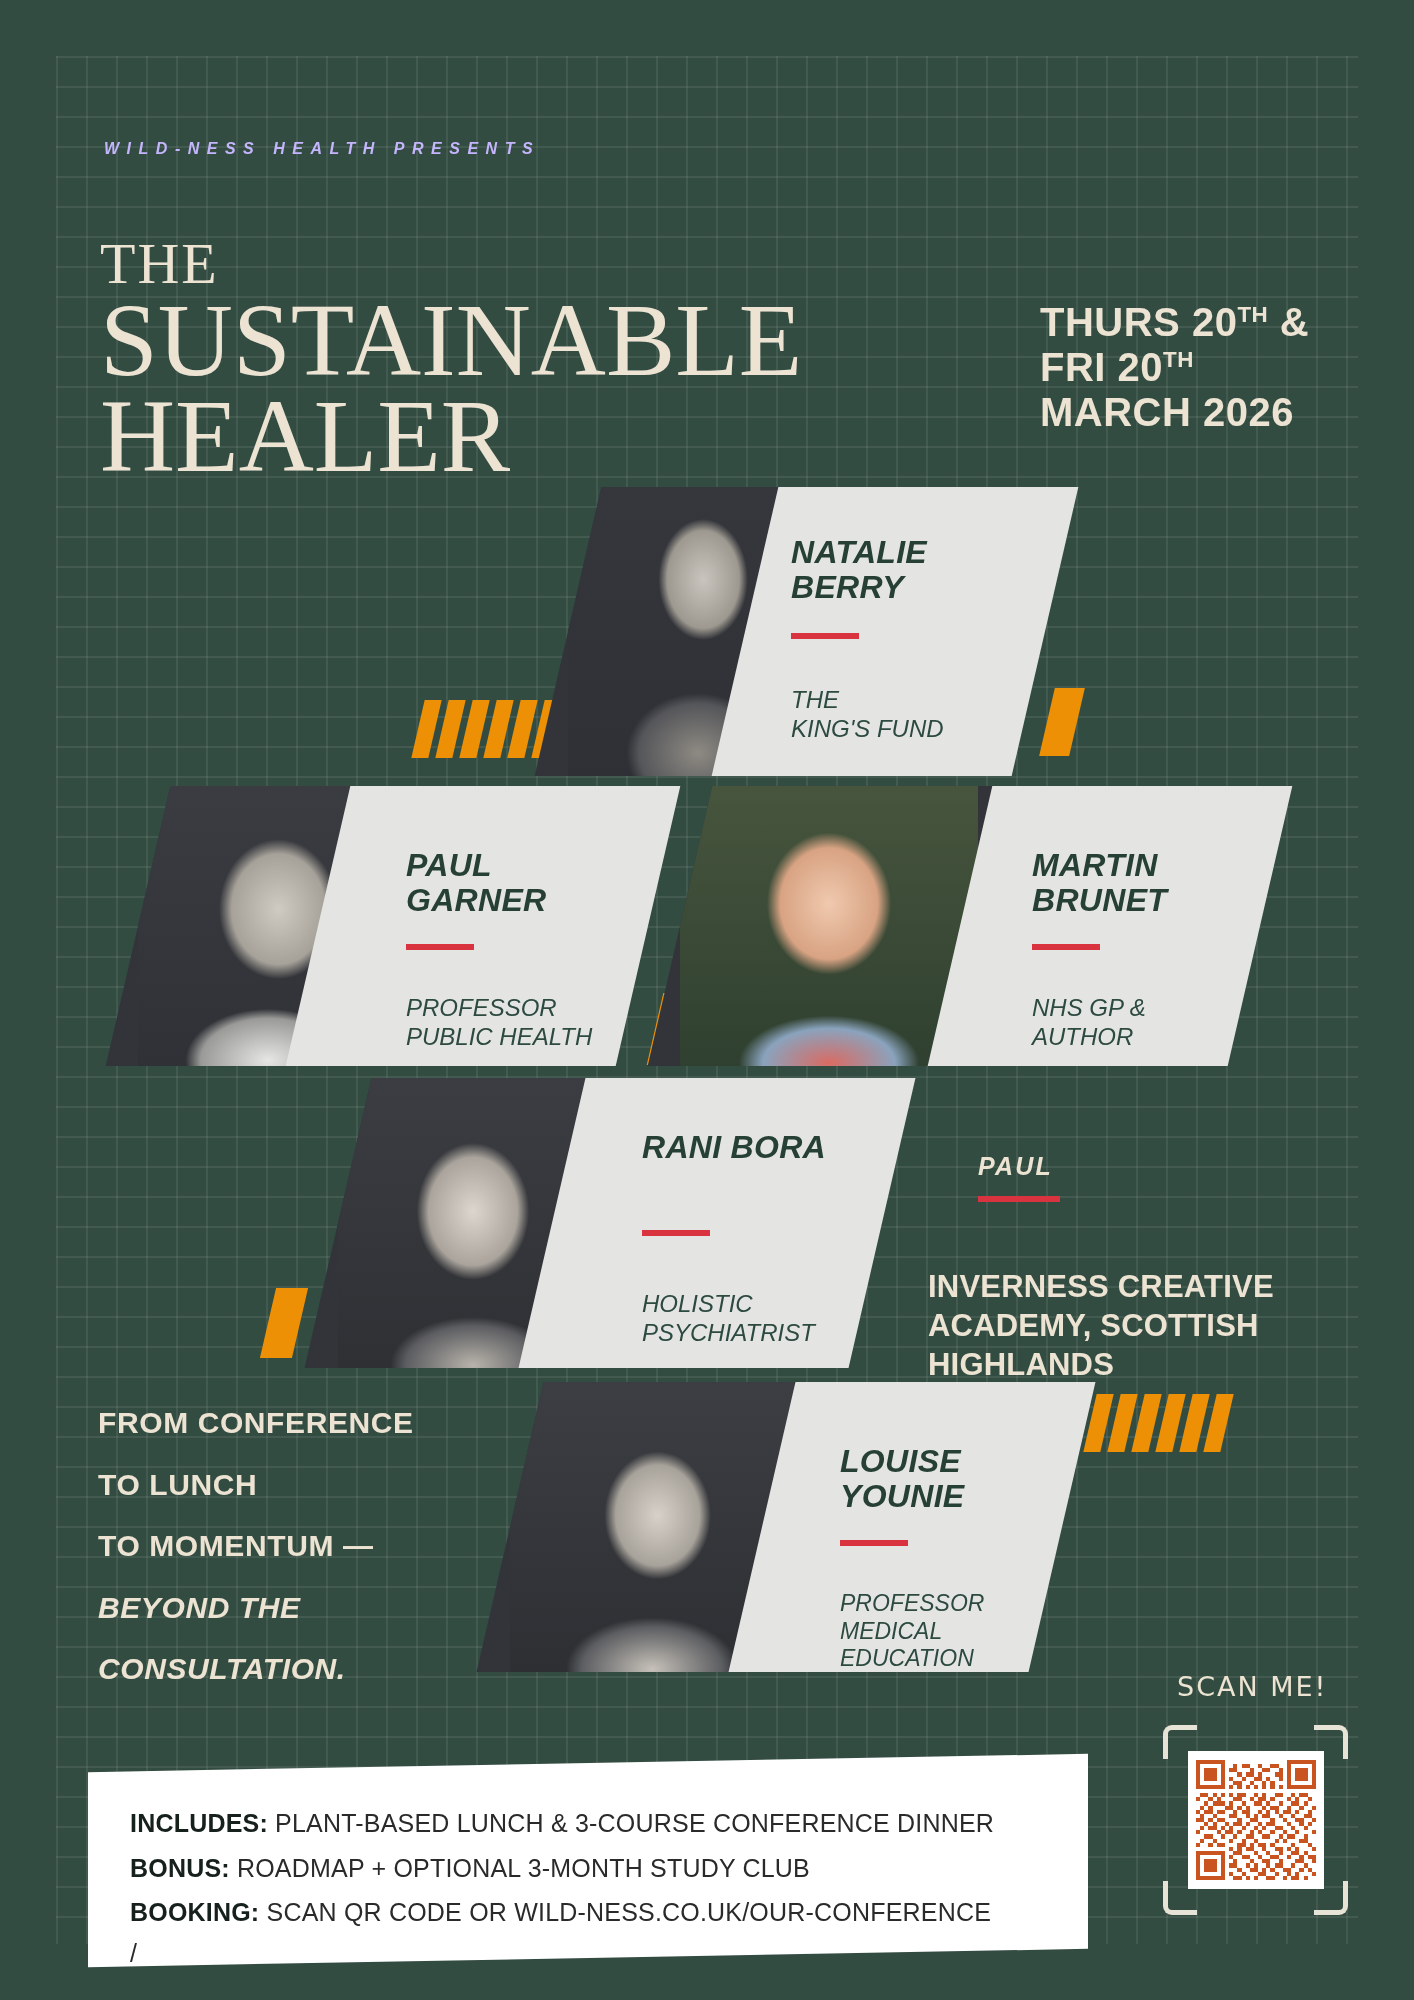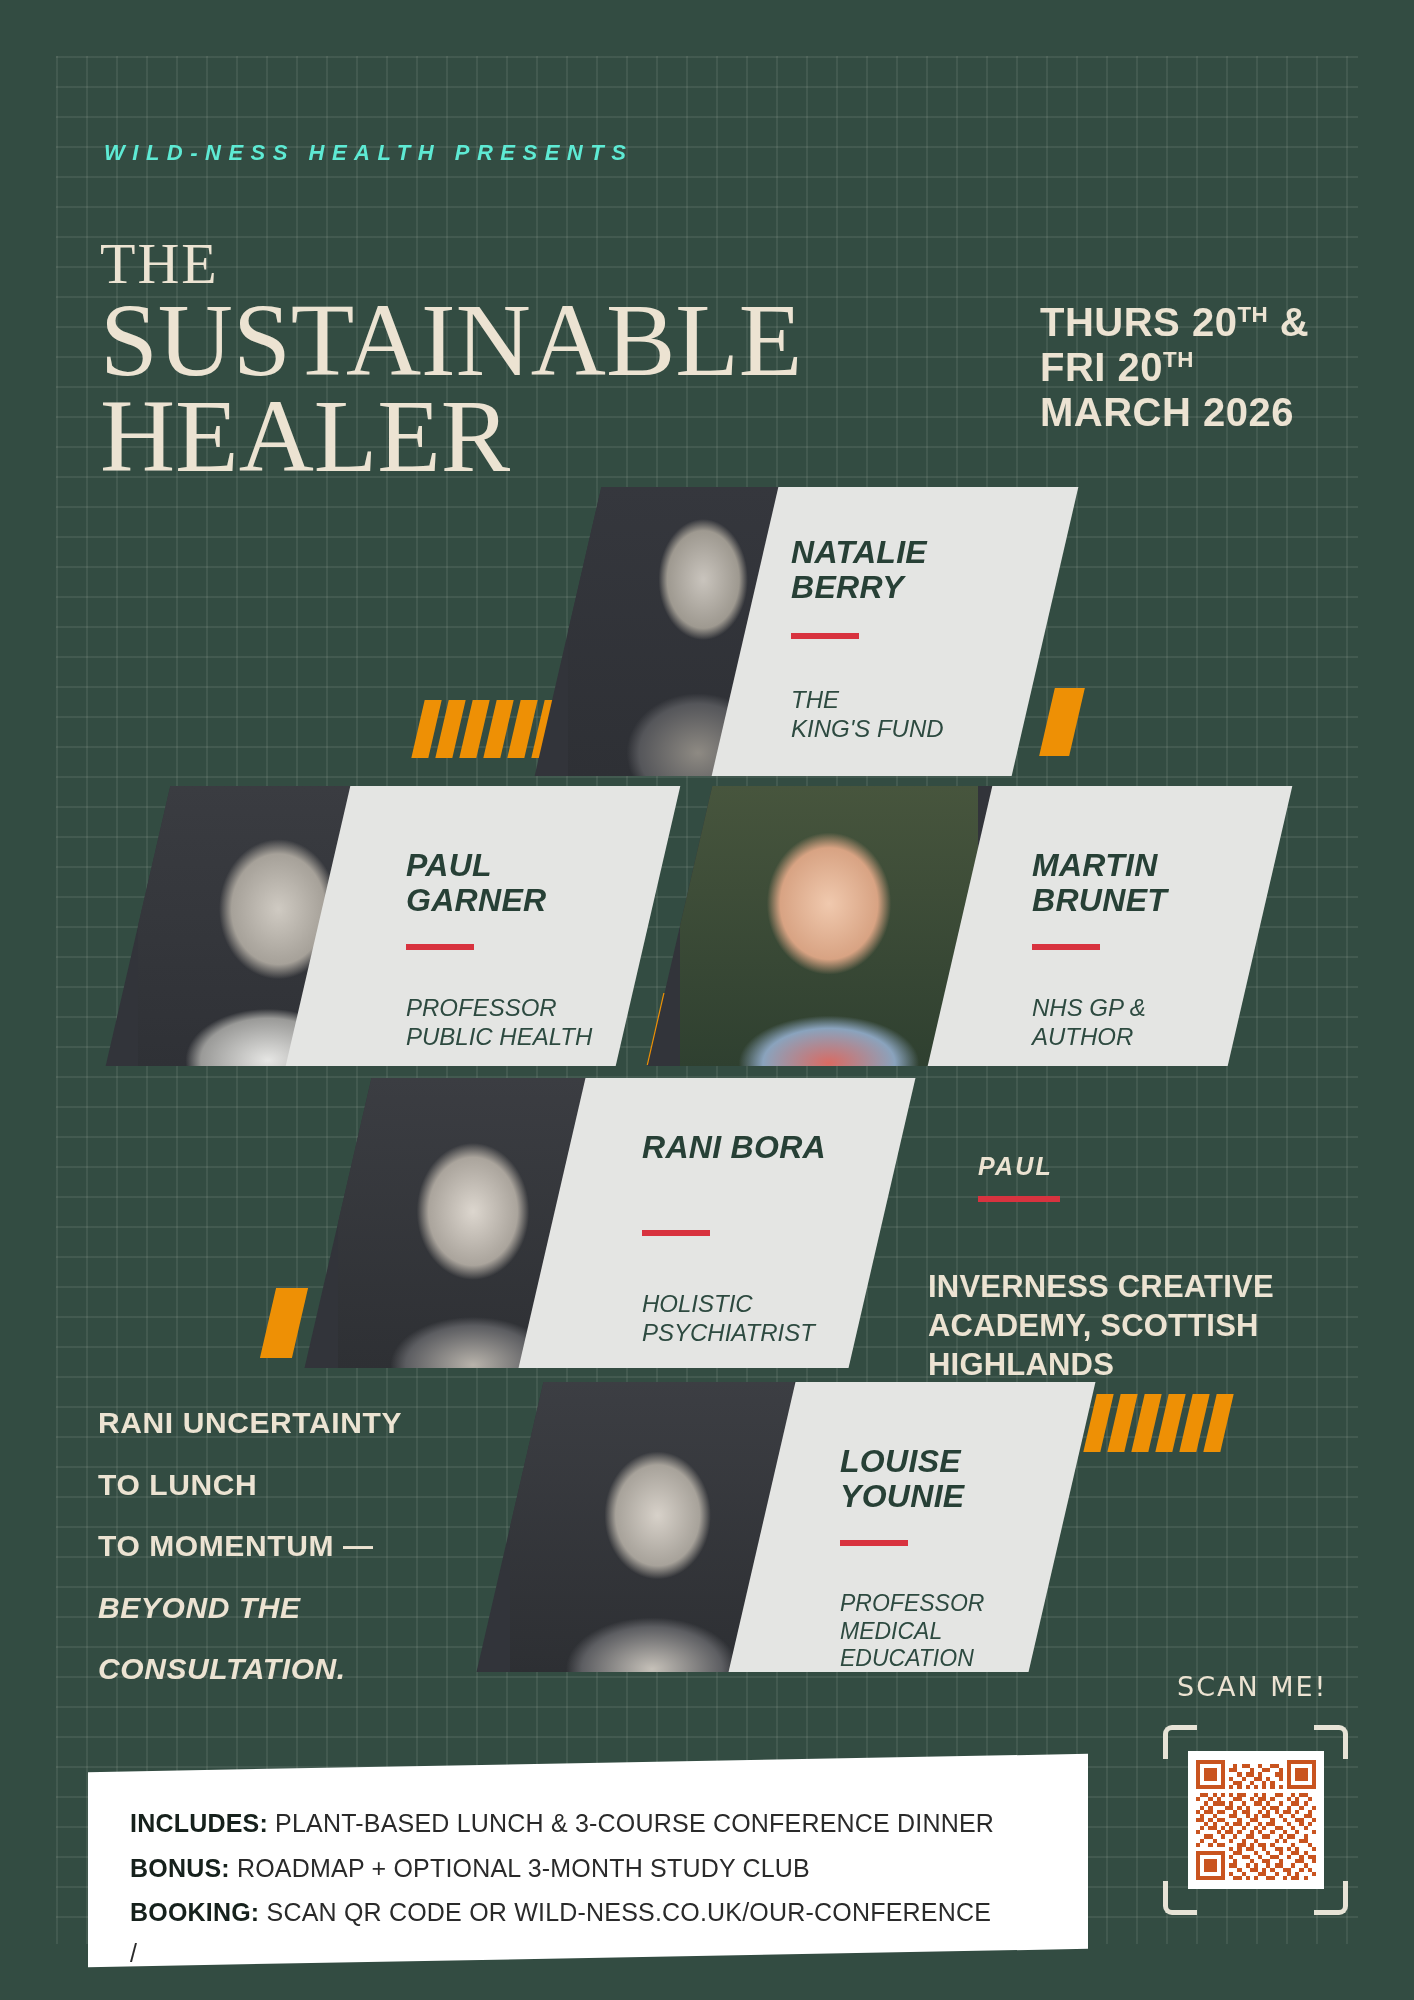--- a/index.html
+++ b/index.html
@@ -29,21 +29,21 @@
     content:"";
     position:absolute; inset:0;
     background-image:
       radial-gradient(circle, rgba(228,232,220,.10) 1.6px, transparent 1.7px);
     background-size:30px 30px;
   }
 
   
   .eyebrow{
     position:absolute; left:104px; top:140px;
-    color:#5eead4; font-size:22px; font-weight:700;
+    color:#c4b5fd; font-size:16px; font-weight:700;
     letter-spacing:7.5px; font-style:italic;
   }
   .title-the{
     position:absolute; left:100px; top:230px;
     font-family:"Liberation Serif", serif;
     color:#ece3d2; font-size:58px; letter-spacing:2px;
   }
   .title-main{
     position:absolute; left:100px; top:292px;
     font-family:"Liberation Serif", serif;
@@ -256,21 +256,21 @@
 
   <div class="venue-label">PAUL</div>
   <div class="venue-rule"></div>
   <div class="venue-text">
     <div>INVERNESS CREATIVE</div>
     <div>ACADEMY, SCOTTISH</div>
     <div>HIGHLANDS</div>
   </div>
 
   <div class="tagline">
-    <div>RANI UNCERTAINTY</div>
+    <div>FROM CONFERENCE</div>
     <div>TO LUNCH</div>
     <div>TO MOMENTUM —</div>
     <div class="it">BEYOND THE</div>
     <div class="it">CONSULTATION.</div>
   </div>
 
   <div class="stripes" style="left:1090px; top:1394px; height:58px;">
     <i></i>
       <i></i>
       <i></i>

